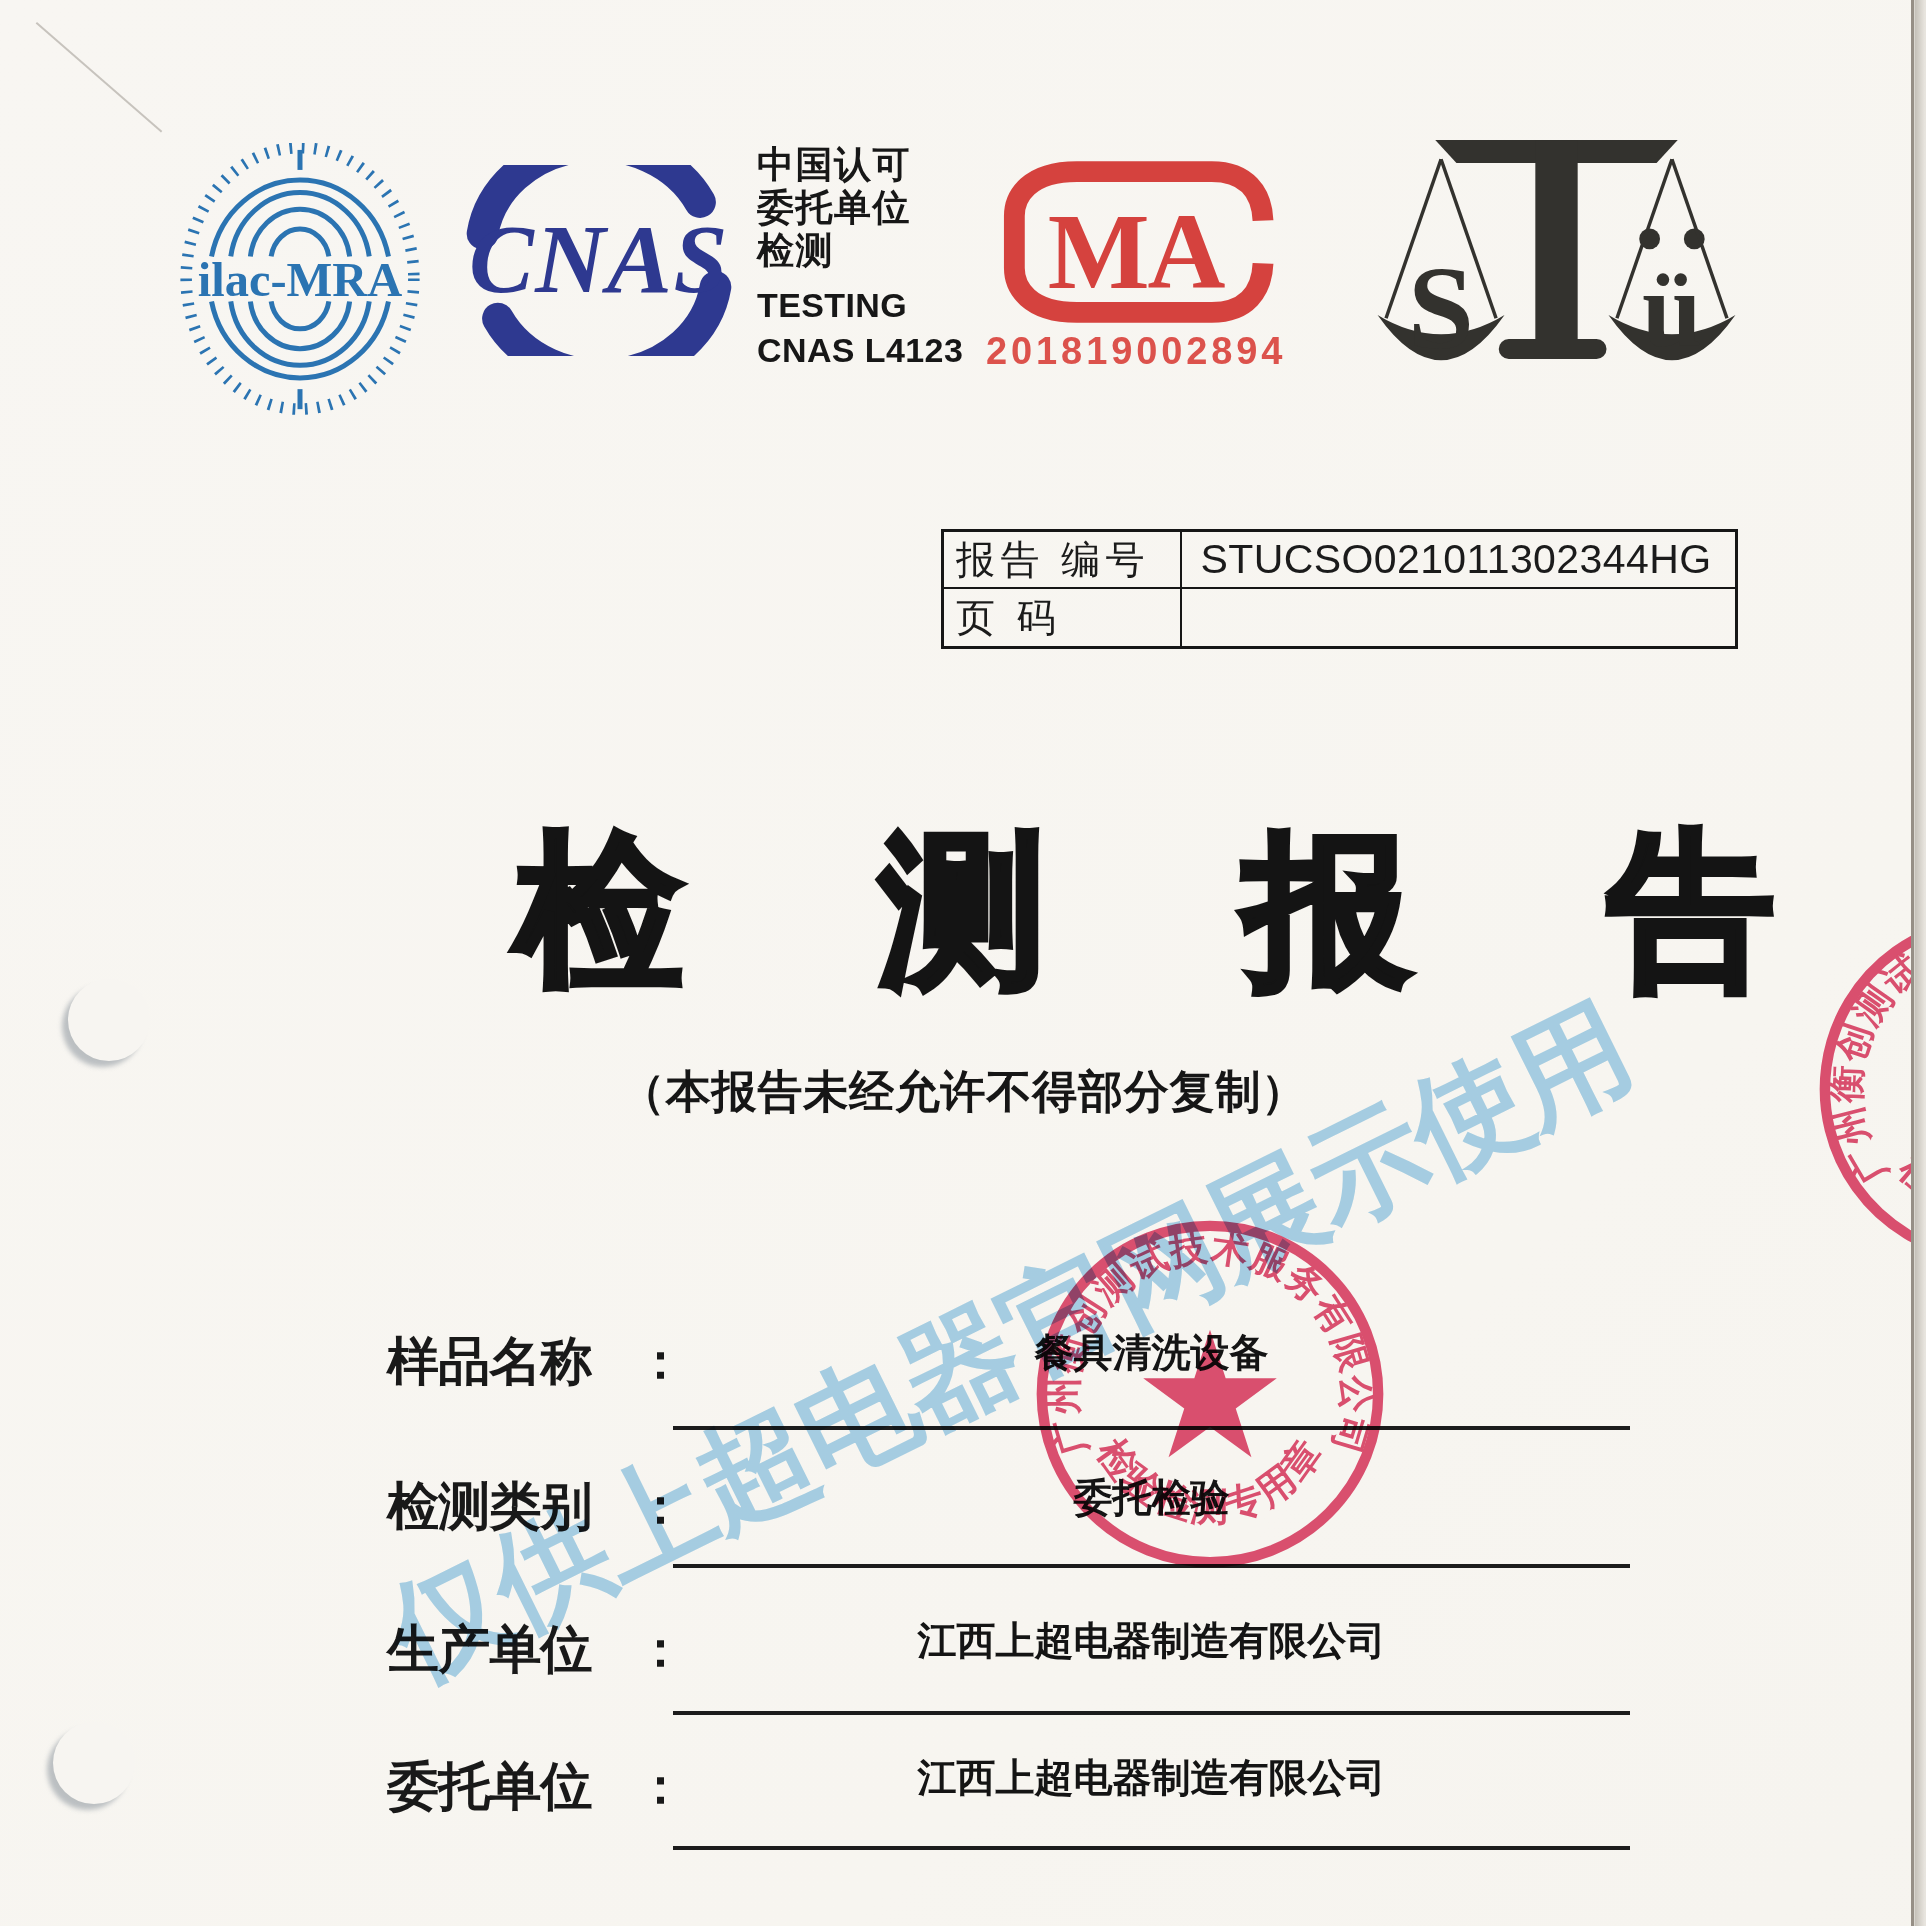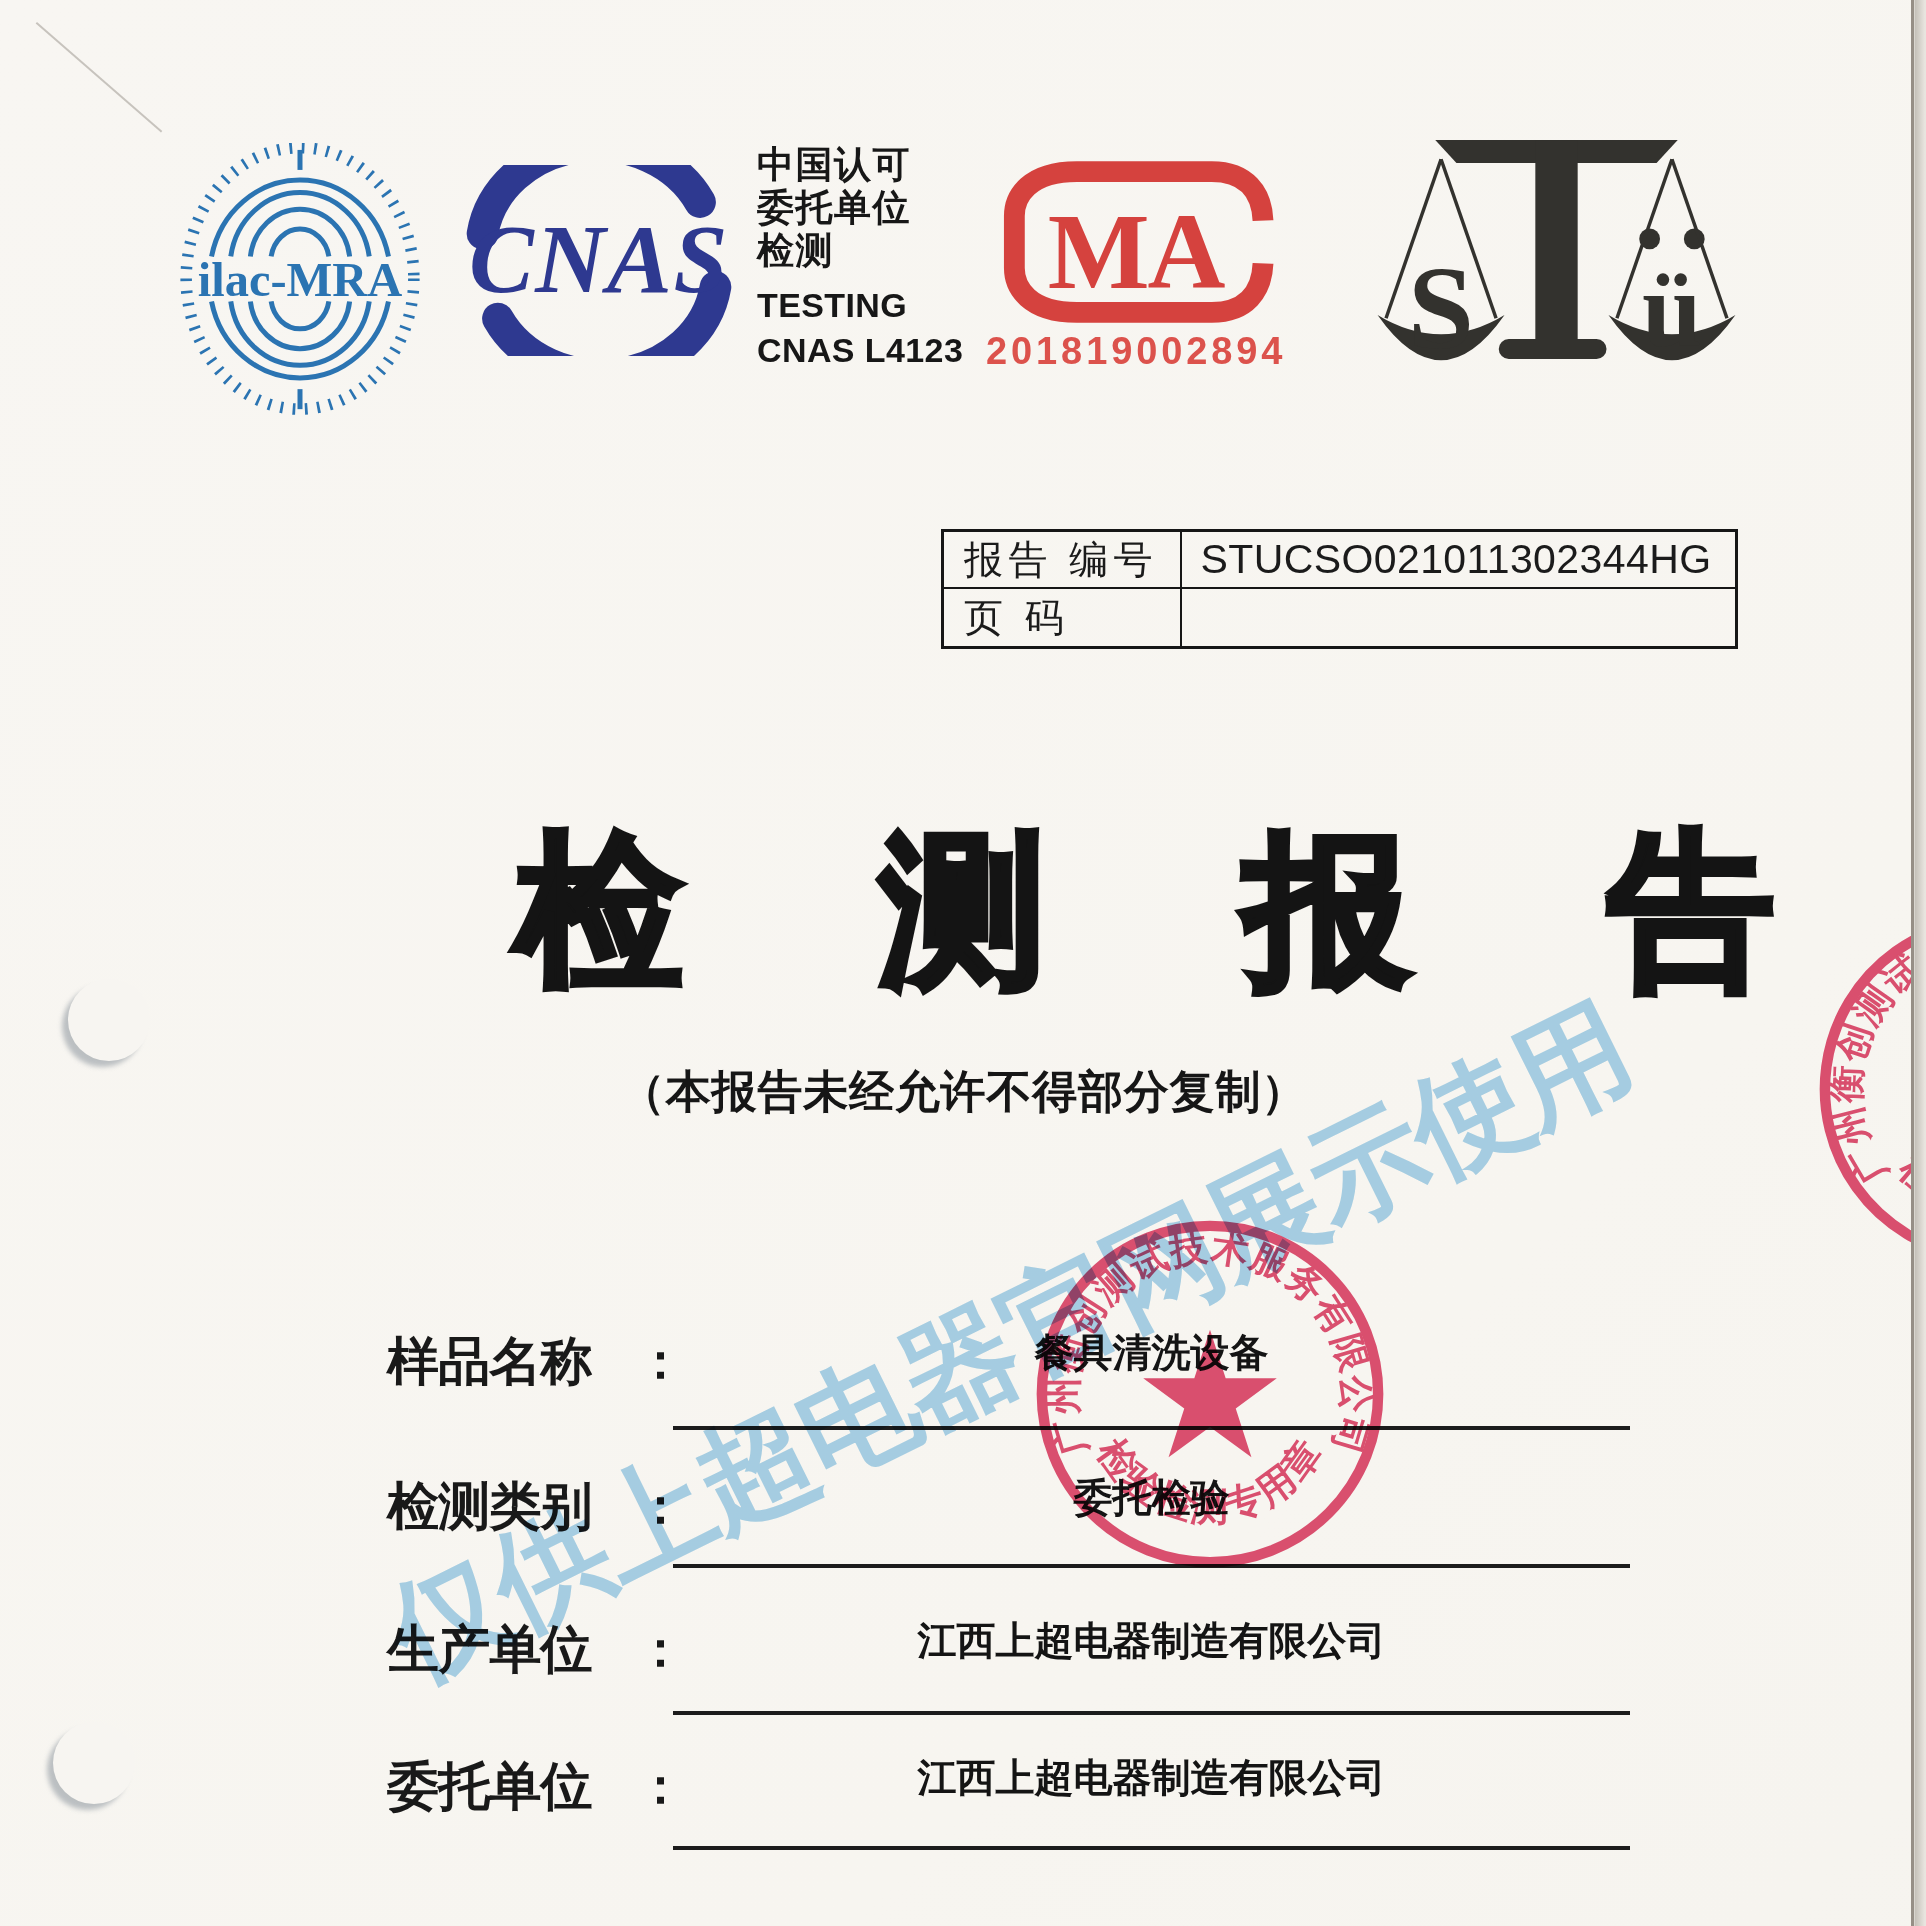--- a/index.html
+++ b/index.html
@@ -25,21 +25,21 @@
   .gap34{margin-top:13px;} .gap14{margin-top:5.4px;}
   .cma-number{position:absolute;left:986px;top:330px;width:300px;text-align:center;
             font-family:"Liberation Sans",sans-serif;font-weight:700;font-size:38px;
             letter-spacing:3.9px;color:#dc524c;}
   
   .meta-table{position:absolute;left:941px;top:529px;width:797px;height:120px;
             border:3.5px solid #161616;box-sizing:border-box;display:grid;
             grid-template-columns:238px 1fr;grid-template-rows:1fr 1fr;}
   .meta-table .cell{display:flex;align-items:center;box-sizing:border-box;
             font-family:"Liberation Sans",sans-serif;font-weight:500;color:#1b1b1b;}
-  .meta-table .lab{border-right:2.7px solid #161616;padding-left:20px;
+  .meta-table .lab{border-right:2.7px solid #161616;padding-left:12px;
             font-size:39px;letter-spacing:5.4px;}
   .meta-table .val{padding-left:18.5px;font-size:41px;letter-spacing:0.4px;}
   .meta-table .r1{border-bottom:2.7px solid #161616;}
   
   .title{position:absolute;left:516px;top:801px;white-space:nowrap;
          font-family:"Liberation Sans",sans-serif;font-weight:900;font-size:166px;
          letter-spacing:76px;color:#141414;-webkit-text-stroke:6.2px #141414;}
   .subtitle{position:absolute;left:478px;top:1018px;width:971px;text-align:center;
          font-weight:700;font-size:45px;letter-spacing:0.8px;color:#161616;margin-top:44px;}
   

